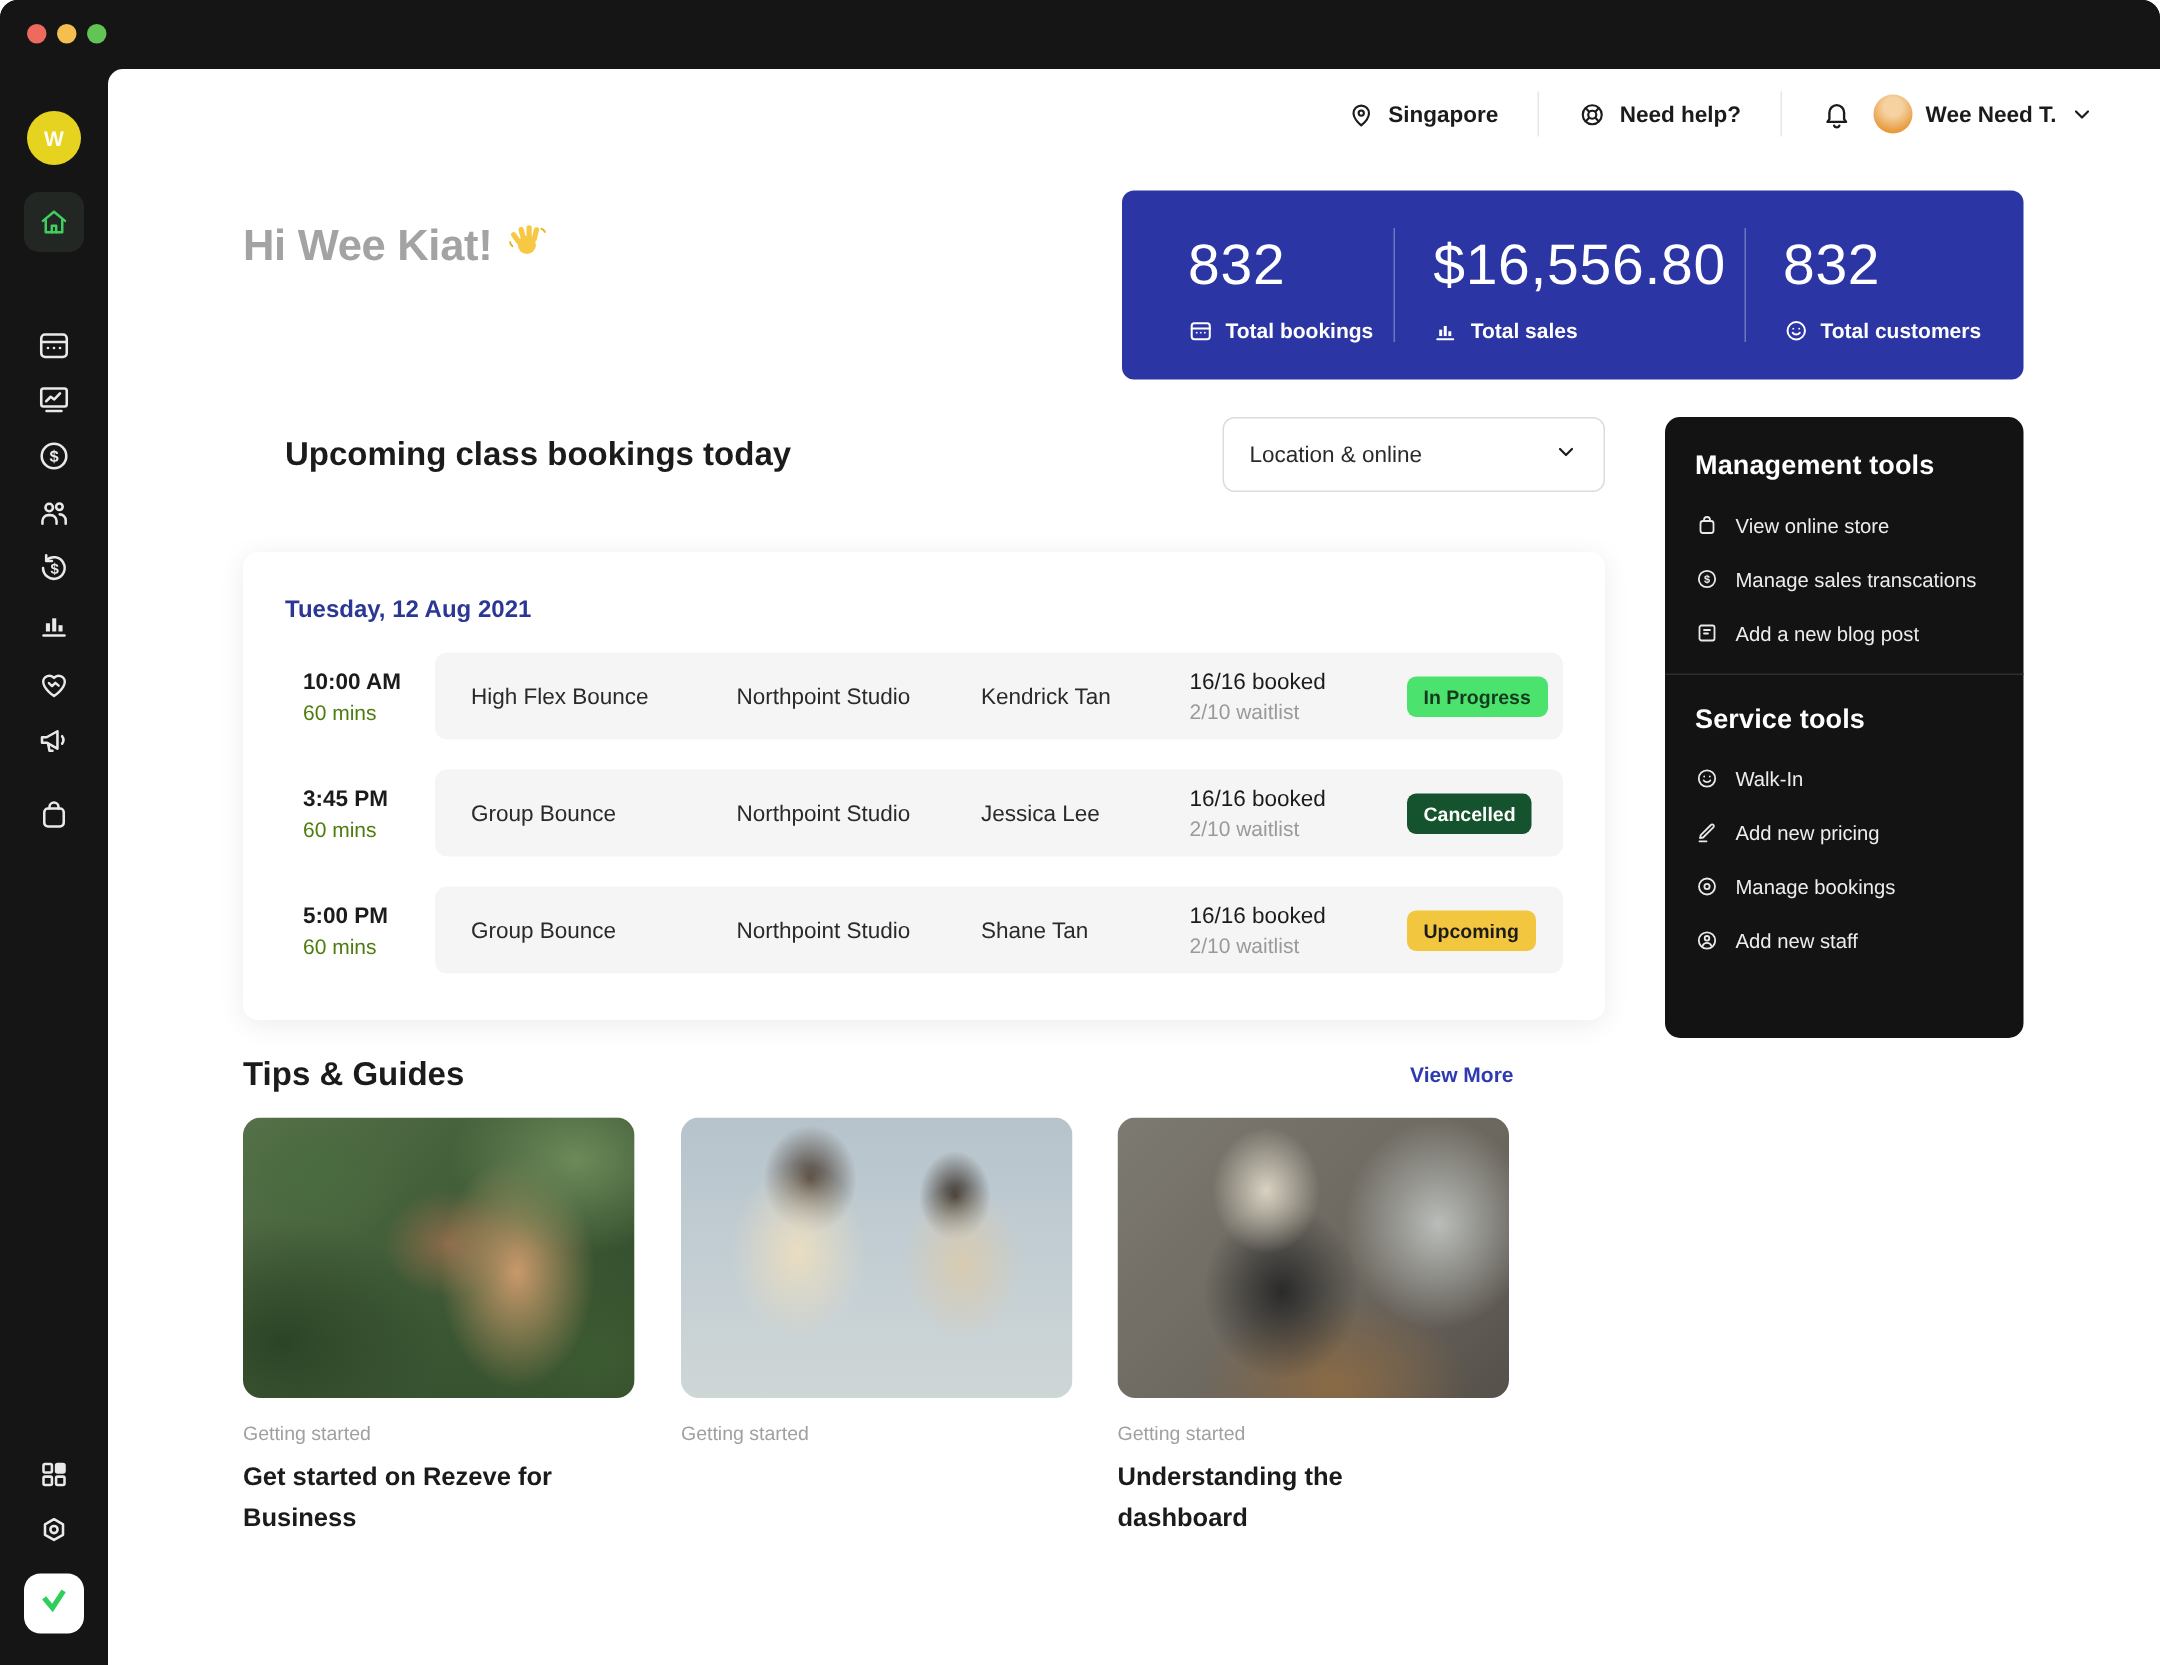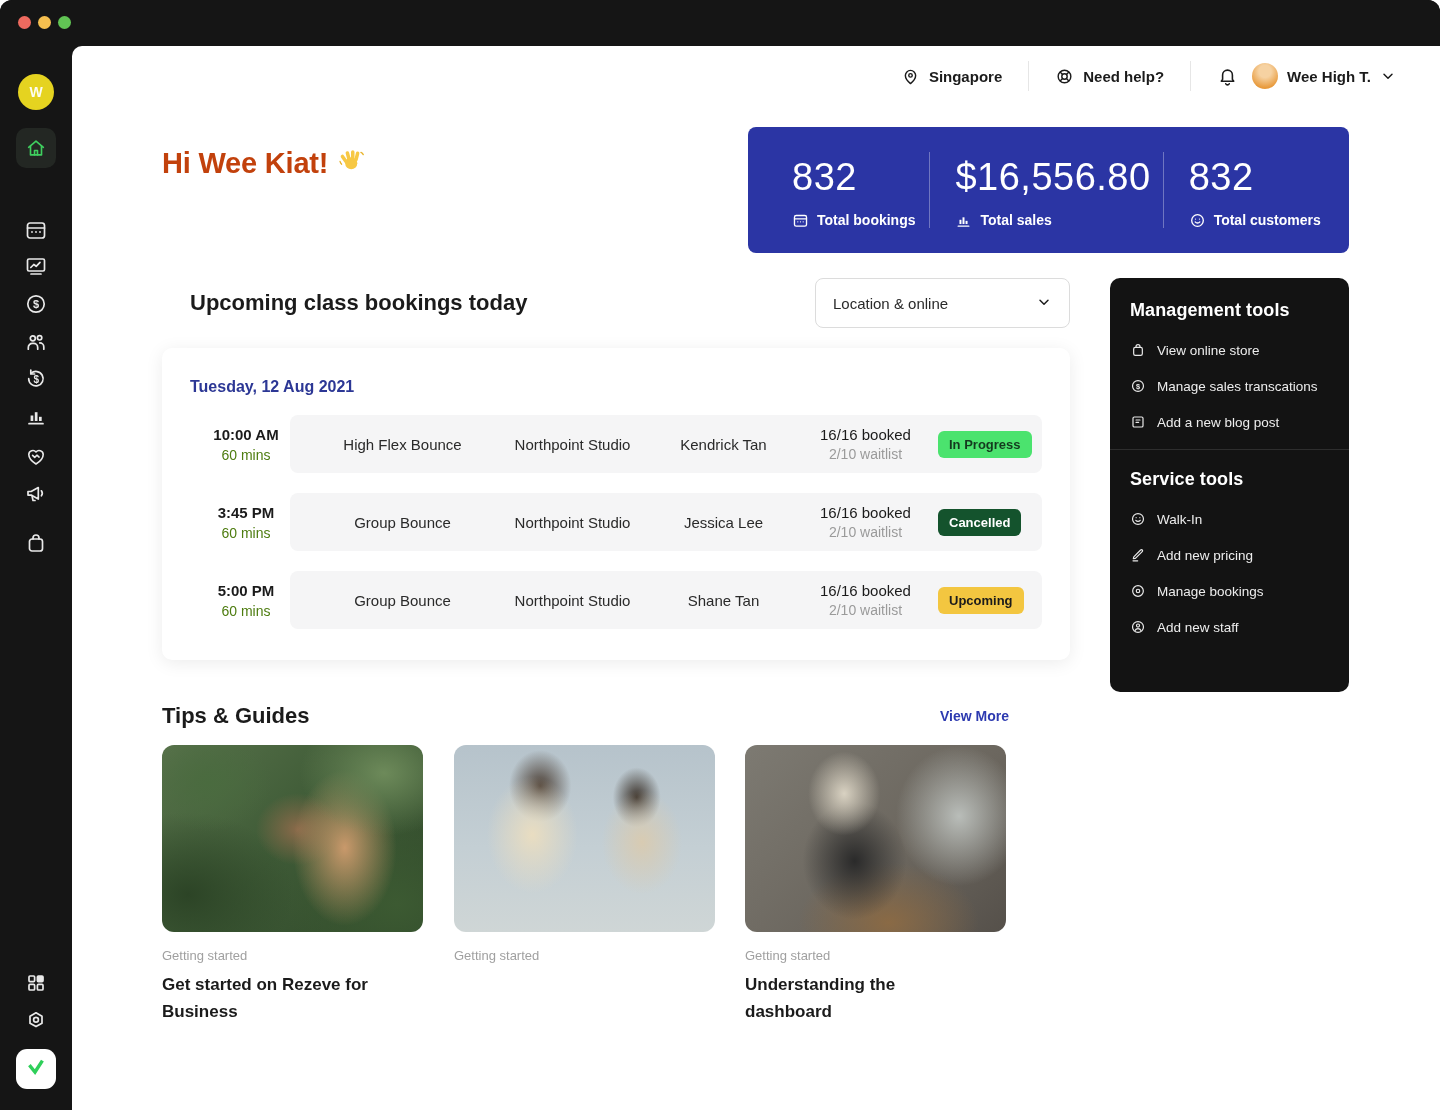--- a/index.html
+++ b/index.html
@@ -34,21 +34,21 @@
   
   .hdr { position:absolute; top:58px; right:44px; height:36px; display:flex; align-items:center; gap:14px;
          color:#1b1b1b; }
   .hdr-item { display:flex; align-items:center; gap:9px; font-size:15px; font-weight:700; cursor:default; }
   .hdr-div { width:1px; height:30px; background:#e6e6e6; margin:0 12px; }
   .hdr svg { display:block; color:#1b1b1b; }
   .hdr-avatar { width:26px; height:26px; border-radius:50%;
                 background:radial-gradient(circle at 50% 32%, #f6d2a2 28%, #e89a3c 75%); }
 
   
-  .greet { position:absolute; left:162px; top:146px; color:#c2410c; }
+  .greet { position:absolute; left:162px; top:146px; color:#a3a3a3; }
   .greet h1 { font-size:29px; font-weight:800; letter-spacing:-.2px; display:flex; align-items:center; gap:9px; }
   .greet p { font-size:29px; font-weight:400; margin-top:11px; letter-spacing:-.2px; }
 
   
   .stats { position:absolute; left:748px; top:127px; width:601px; height:126px; background:#2b35a4;
            border-radius:8px; display:flex; align-items:center; color:#ffffff; }
   .stat { padding-top:4px; }
   .stat .v { font-size:38px; font-weight:400; letter-spacing:.5px; }
   .stat .l { margin-top:13px; display:flex; align-items:center; gap:8px; font-size:14px; font-weight:700; }
   .stat .l svg { display:block; }
@@ -56,22 +56,22 @@
   .stat2 { padding-left:25px; width:233px; }
   .stat3 { padding-left:25px; width:186px; }
   .stat-div { width:1px; height:76px; background:rgba(255,255,255,.32); }
 
   
   .sec-title { position:absolute; left:162px; top:290px; font-size:22px; font-weight:800; color:#1b1b1b;margin-left:28px; }
   .filter { position:absolute; left:815px; top:278px; width:255px; height:50px; background:#fff;
             border:1px solid #dcdcdc; border-radius:8px; display:flex; align-items:center;
             justify-content:space-between; padding:0 17px; font-size:15px; color:#2a2a2a; cursor:pointer; }
 
-  .tbl { position:absolute; left:162px; top:348px; width:908px; height:312px; background:#fff;
-         border-radius:10px; box-shadow:0 3px 18px rgba(0,0,0,.08);text-align:center; }
+  .tbl { position:absolute; left:162px; top:368px; width:908px; height:312px; background:#fff;
+         border-radius:10px; box-shadow:0 3px 18px rgba(0,0,0,.08); }
   .tbl-date { position:absolute; left:28px; top:30px; font-size:16px; font-weight:800; color:#2c3795; }
   .brow { position:absolute; left:40px; width:840px; height:58px; display:flex; align-items:center; }
   .brow.r0 { top:67px; } .brow.r1 { top:145px; } .brow.r2 { top:223px; }
   .time-blk { width:88px; }
   .time-blk .t { font-size:15px; font-weight:800; color:#1b1b1b; }
   .time-blk .d { font-size:14px; color:#4d7c0f; margin-top:4px; }
   .pill { flex:1; height:58px; background:#f5f5f6; border-radius:8px; display:flex; align-items:center;
           padding-left:24px; font-size:15px; color:#2a2a2a; }
   .c-class { width:177px; } .c-loc { width:163px; } .c-inst { width:139px; }
   .c-booked { width:145px; }
@@ -293,21 +293,21 @@
     <div class="hdr-item">
       <span>
         <svg width="21" height="21" viewBox="0 0 24 24" fill="none" stroke="currentColor" stroke-width="1.8" stroke-linecap="round" stroke-linejoin="round">
             <path d="M17.6 15.3v-5a5.6 5.6 0 1 0-11.2 0v5L4.9 17.4h14.2l-1.5-2.1z"></path>
             <path d="M10 20.3a2.2 2.2 0 0 0 4 0"></path>
           </svg>
       </span>
     </div>
     <div class="hdr-item">
       <div class="hdr-avatar"></div>
-      <span>Wee High T.</span>
+      <span>Wee Need T.</span>
       <span>
         <svg width="16" height="16" viewBox="0 0 24 24" fill="none" stroke="currentColor" stroke-width="2.2" stroke-linecap="round" stroke-linejoin="round">
             <path d="M6 9.5l6 6 6-6"></path>
           </svg>
       </span>
     </div>
   </div>
 
   <div class="greet">
     <h1>

